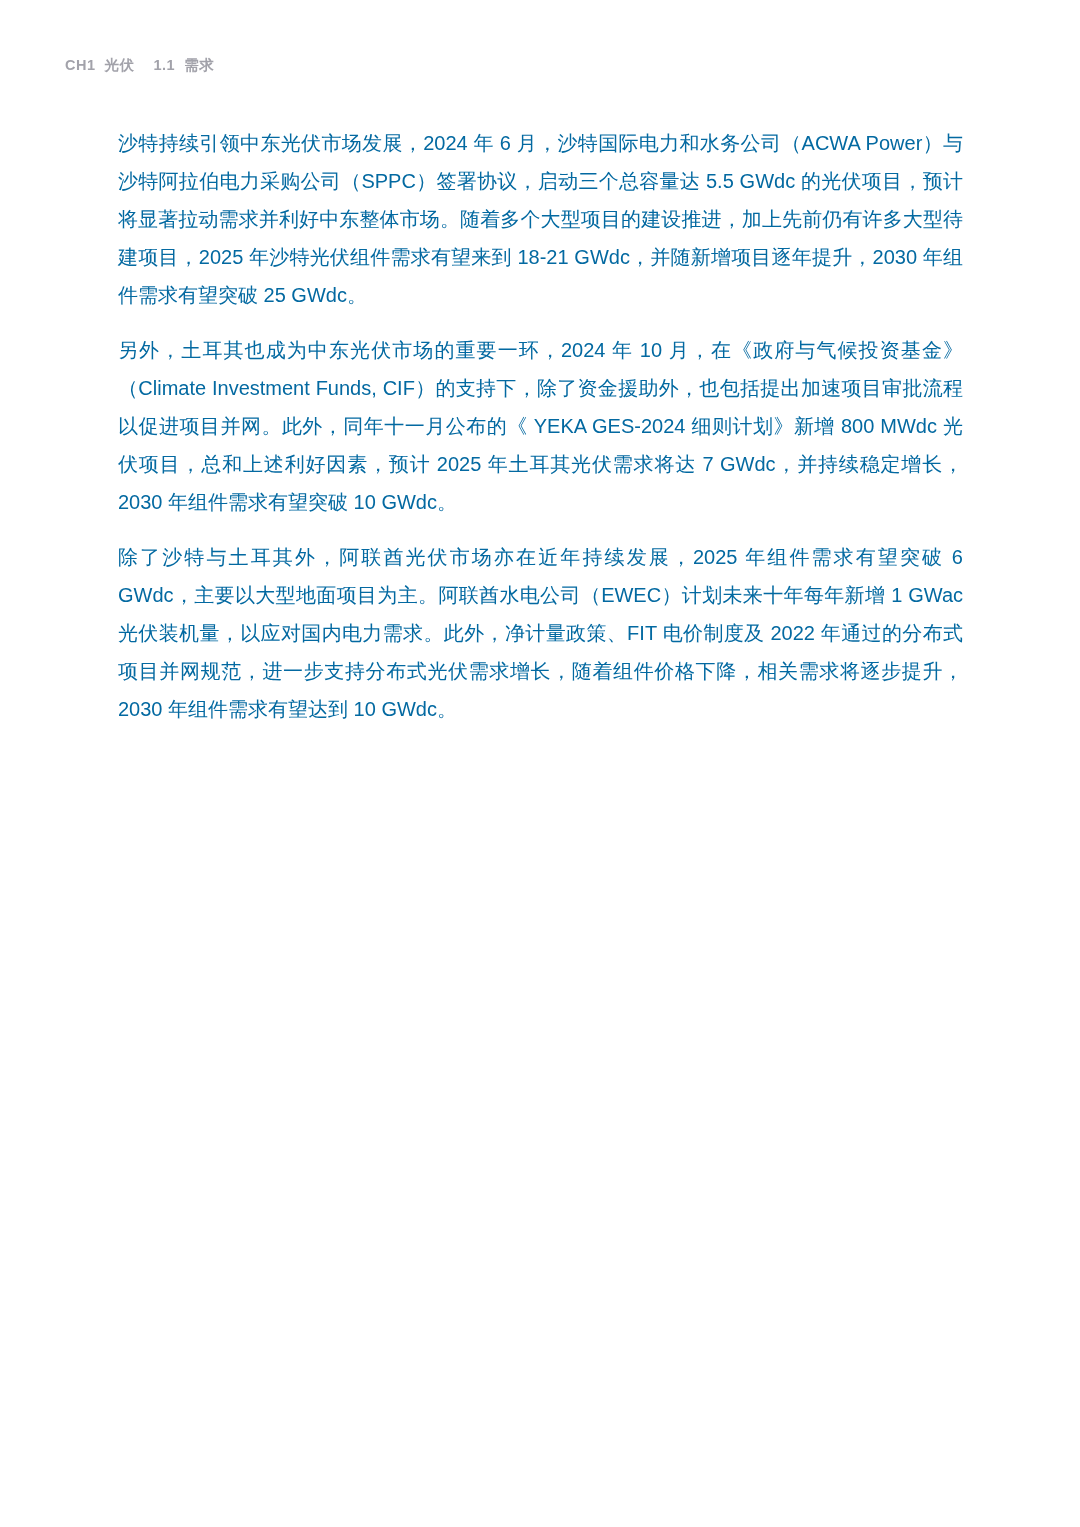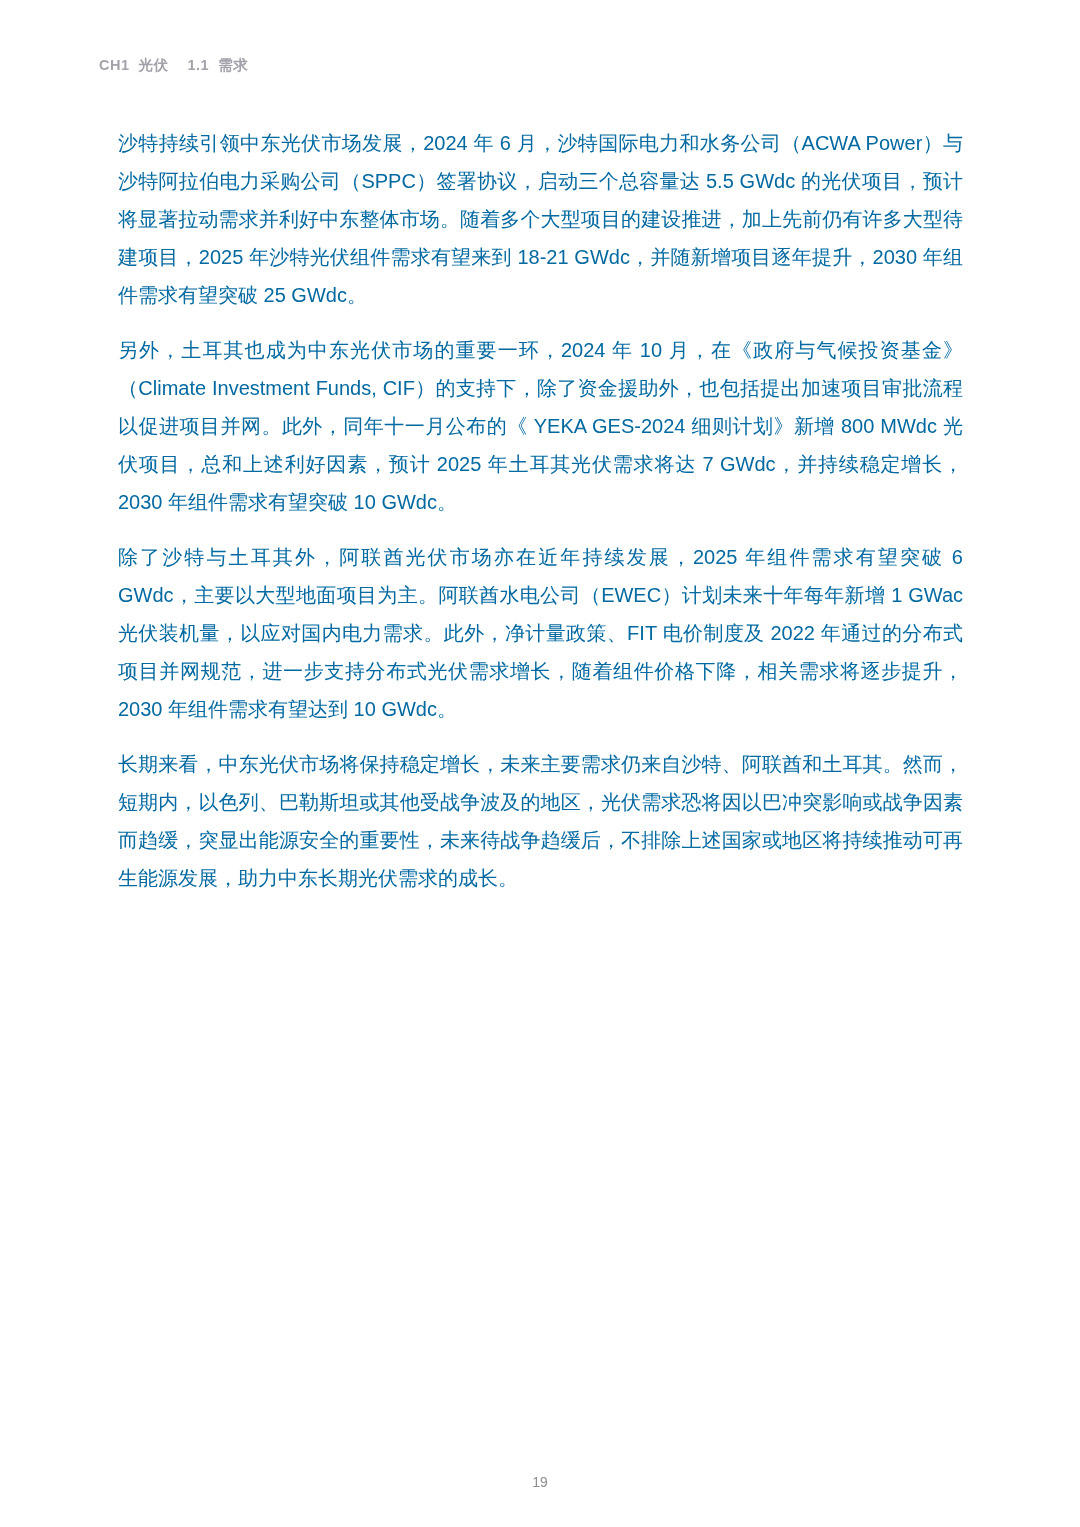--- a/index.html
+++ b/index.html
@@ -14,21 +14,20 @@
   }
   .page-header {
     position: absolute;
     left: 65px;
     top: 56px;
     font-size: 14.5px;
     font-weight: bold;
     color: #a2a2aa;
     letter-spacing: 0.5px;
     white-space: nowrap;
-    margin-left: 34px;
   }
   .page-header .hdr-part { margin-right: 9px; }
   .page-header .sec-num { margin-left: 10px; }
   .content {
     position: absolute;
     left: 118px;
     top: 124px;
     width: 845px;
   }
   .content p {
@@ -56,18 +55,16 @@
 <div class="page">
 
   <div class="page-header">
     <span class="hdr-part">CH1</span><span class="hdr-part">光伏</span><span class="hdr-part sec-num">1.1</span><span class="hdr-part">需求</span>
   </div>
 
   <div class="content">
     <p>沙特持续引领中东光伏市场发展，2024 年 6 月，沙特国际电力和水务公司（ACWA Power）与沙特阿拉伯电力采购公司（SPPC）签署协议，启动三个总容量达 5.5 GWdc 的光伏项目，预计将显著拉动需求并利好中东整体市场。随着多个大型项目的建设推进，加上先前仍有许多大型待建项目，2025 年沙特光伏组件需求有望来到 18-21 GWdc，并随新增项目逐年提升，2030 年组件需求有望突破 25 GWdc。</p>
     <p>另外，土耳其也成为中东光伏市场的重要一环，2024 年 10 月，在《政府与气候投资基金》（Climate Investment Funds, CIF）的支持下，除了资金援助外，也包括提出加速项目审批流程以促进项目并网。此外，同年十一月公布的《 YEKA GES-2024 细则计划》新增 800 MWdc 光伏项目，总和上述利好因素，预计 2025 年土耳其光伏需求将达 7 GWdc，并持续稳定增长，2030 年组件需求有望突破 10 GWdc。</p>
     <p>除了沙特与土耳其外，阿联酋光伏市场亦在近年持续发展，2025 年组件需求有望突破 6 GWdc，主要以大型地面项目为主。阿联酋水电公司（EWEC）计划未来十年每年新增 1 GWac 光伏装机量，以应对国内电力需求。此外，净计量政策、FIT 电价制度及 2022 年通过的分布式项目并网规范，进一步支持分布式光伏需求增长，随着组件价格下降，相关需求将逐步提升，2030 年组件需求有望达到 10 GWdc。</p>
-    <p>长期来看，中东光伏市场将保持稳定增长，未来主要需求仍来自沙特、阿联酋和土耳其。然而，短期内，以色列、巴勒斯坦或其他受战争波及的地区，光伏需求恐将因以巴冲突影响或战争因素而趋缓，突显出能源安全的重要性，未来待战争趋缓后，不排除上述国家或地区将持续推动可再生能源发展，助力中东长期光伏需求的成长。</p>
   </div>
 
-  <div class="page-number">19</div>
 
 </div>
 
 </body></html>

